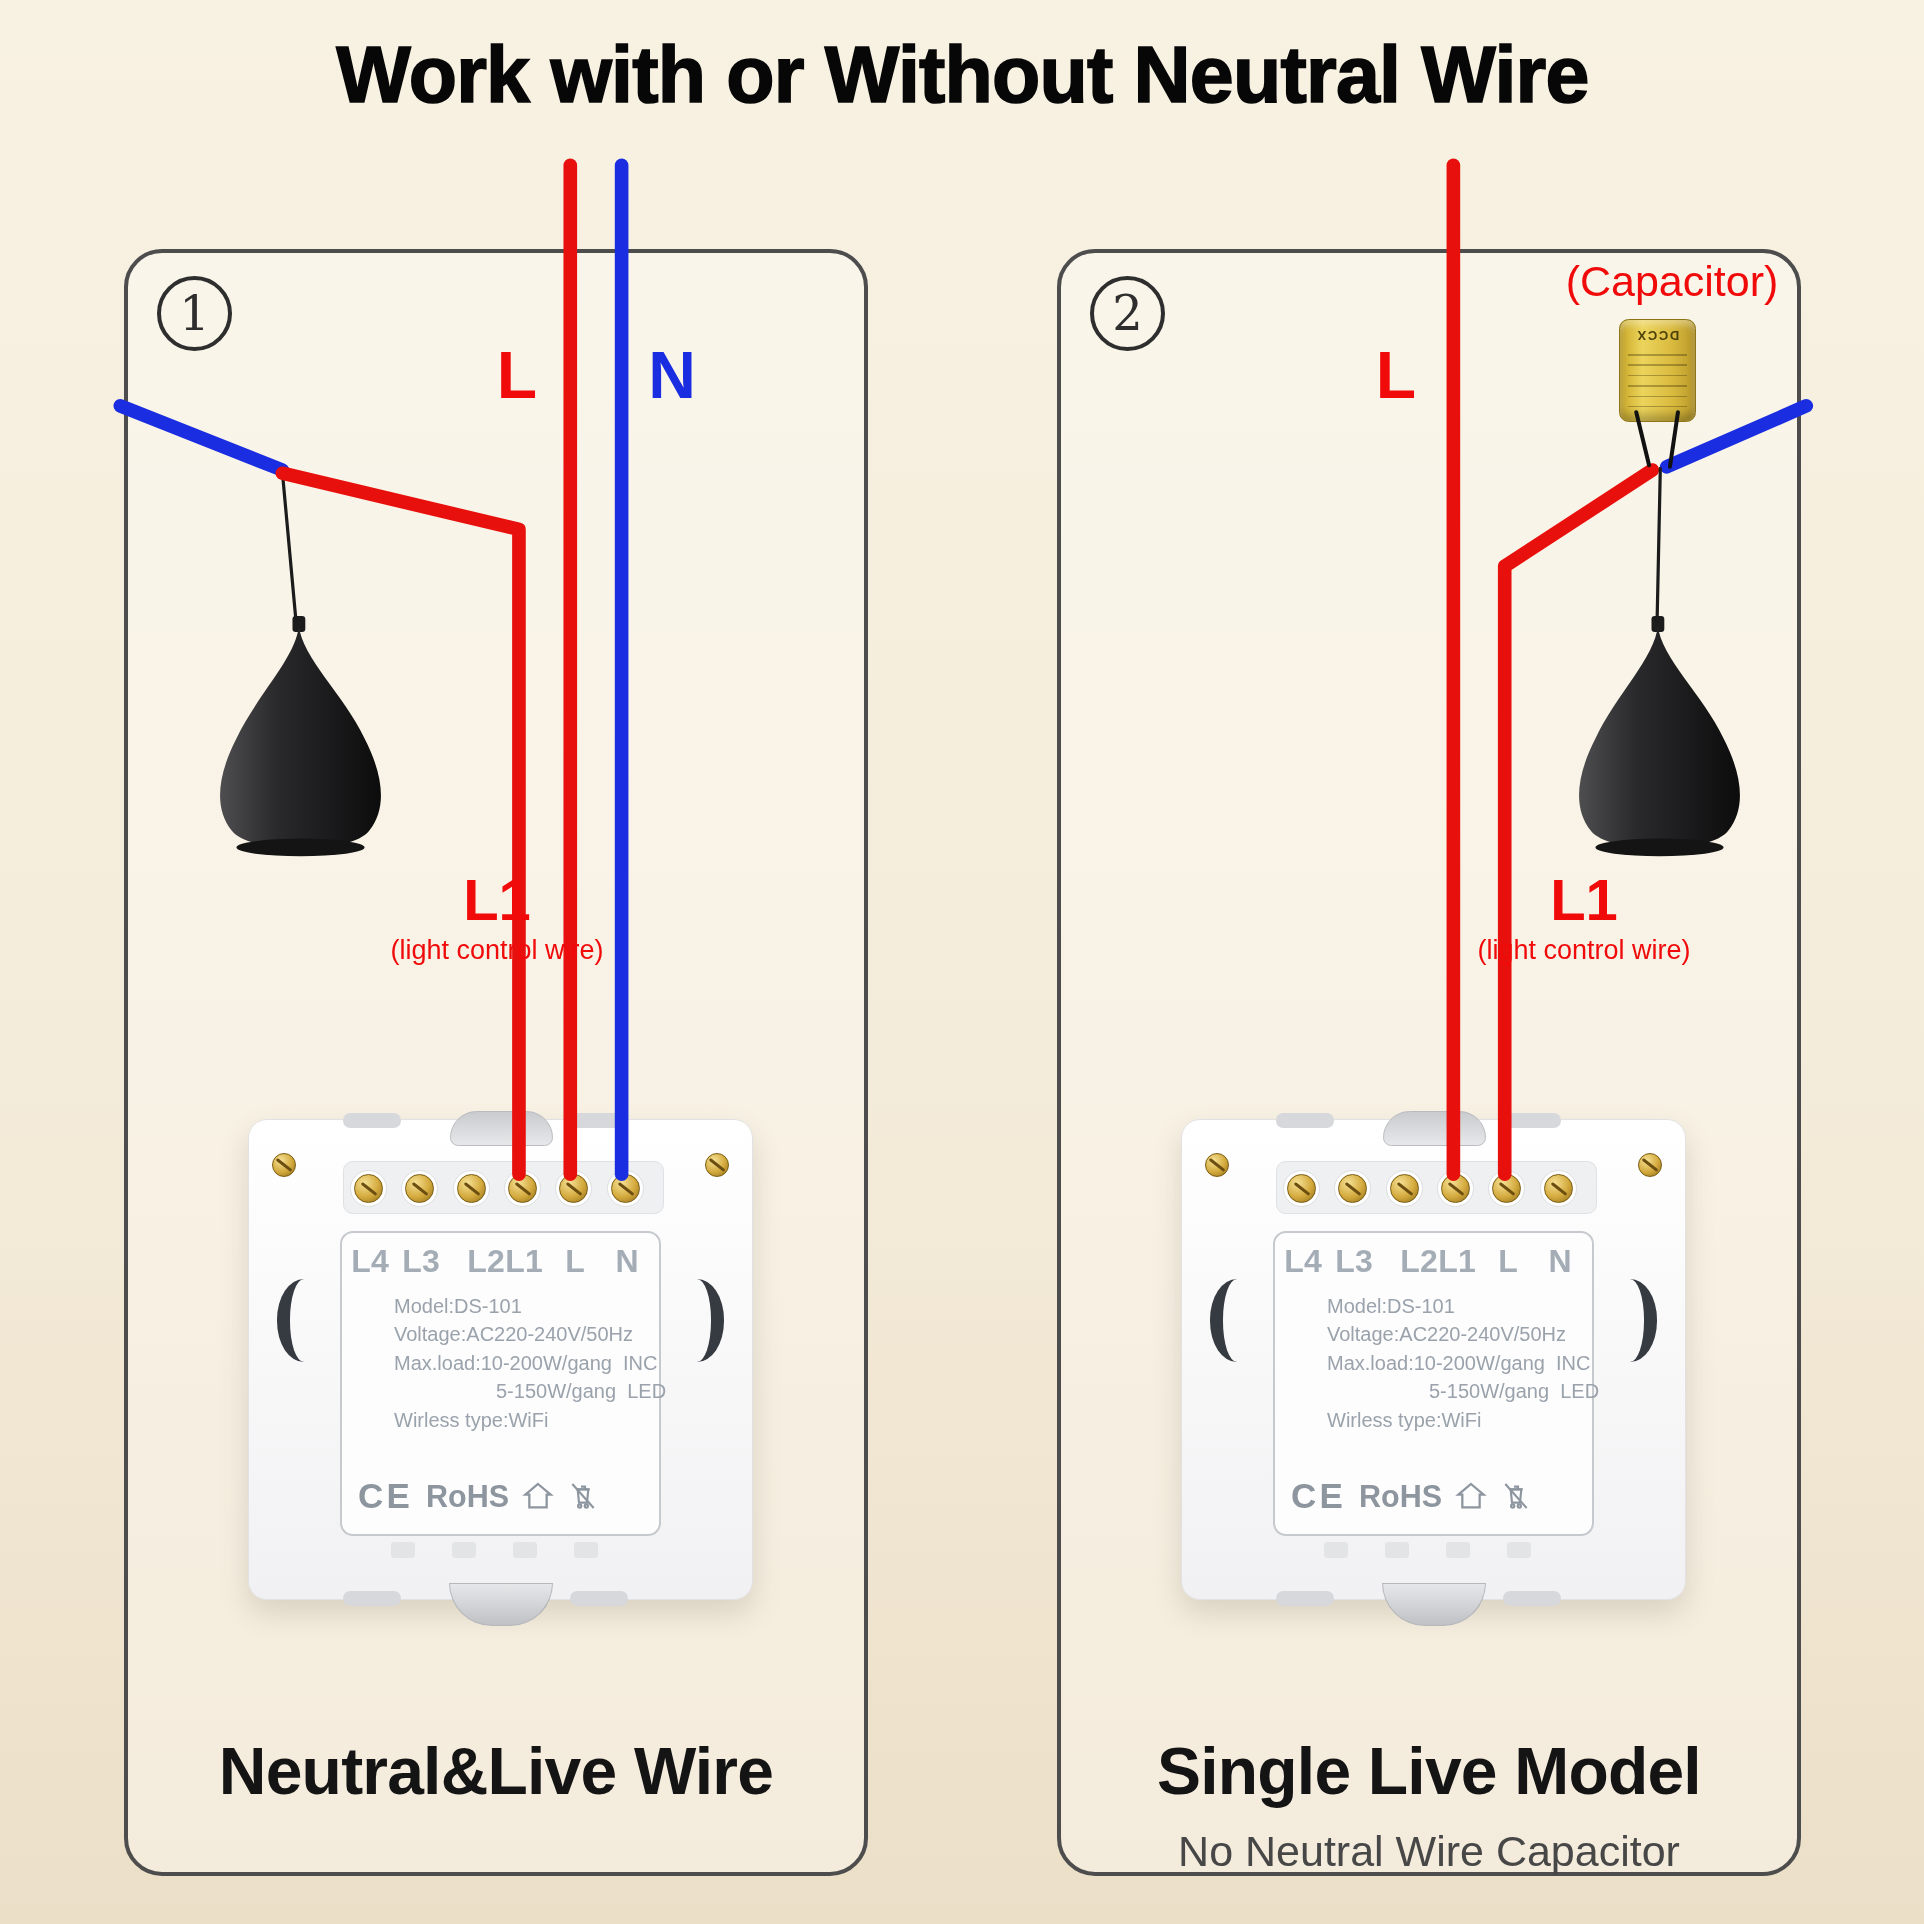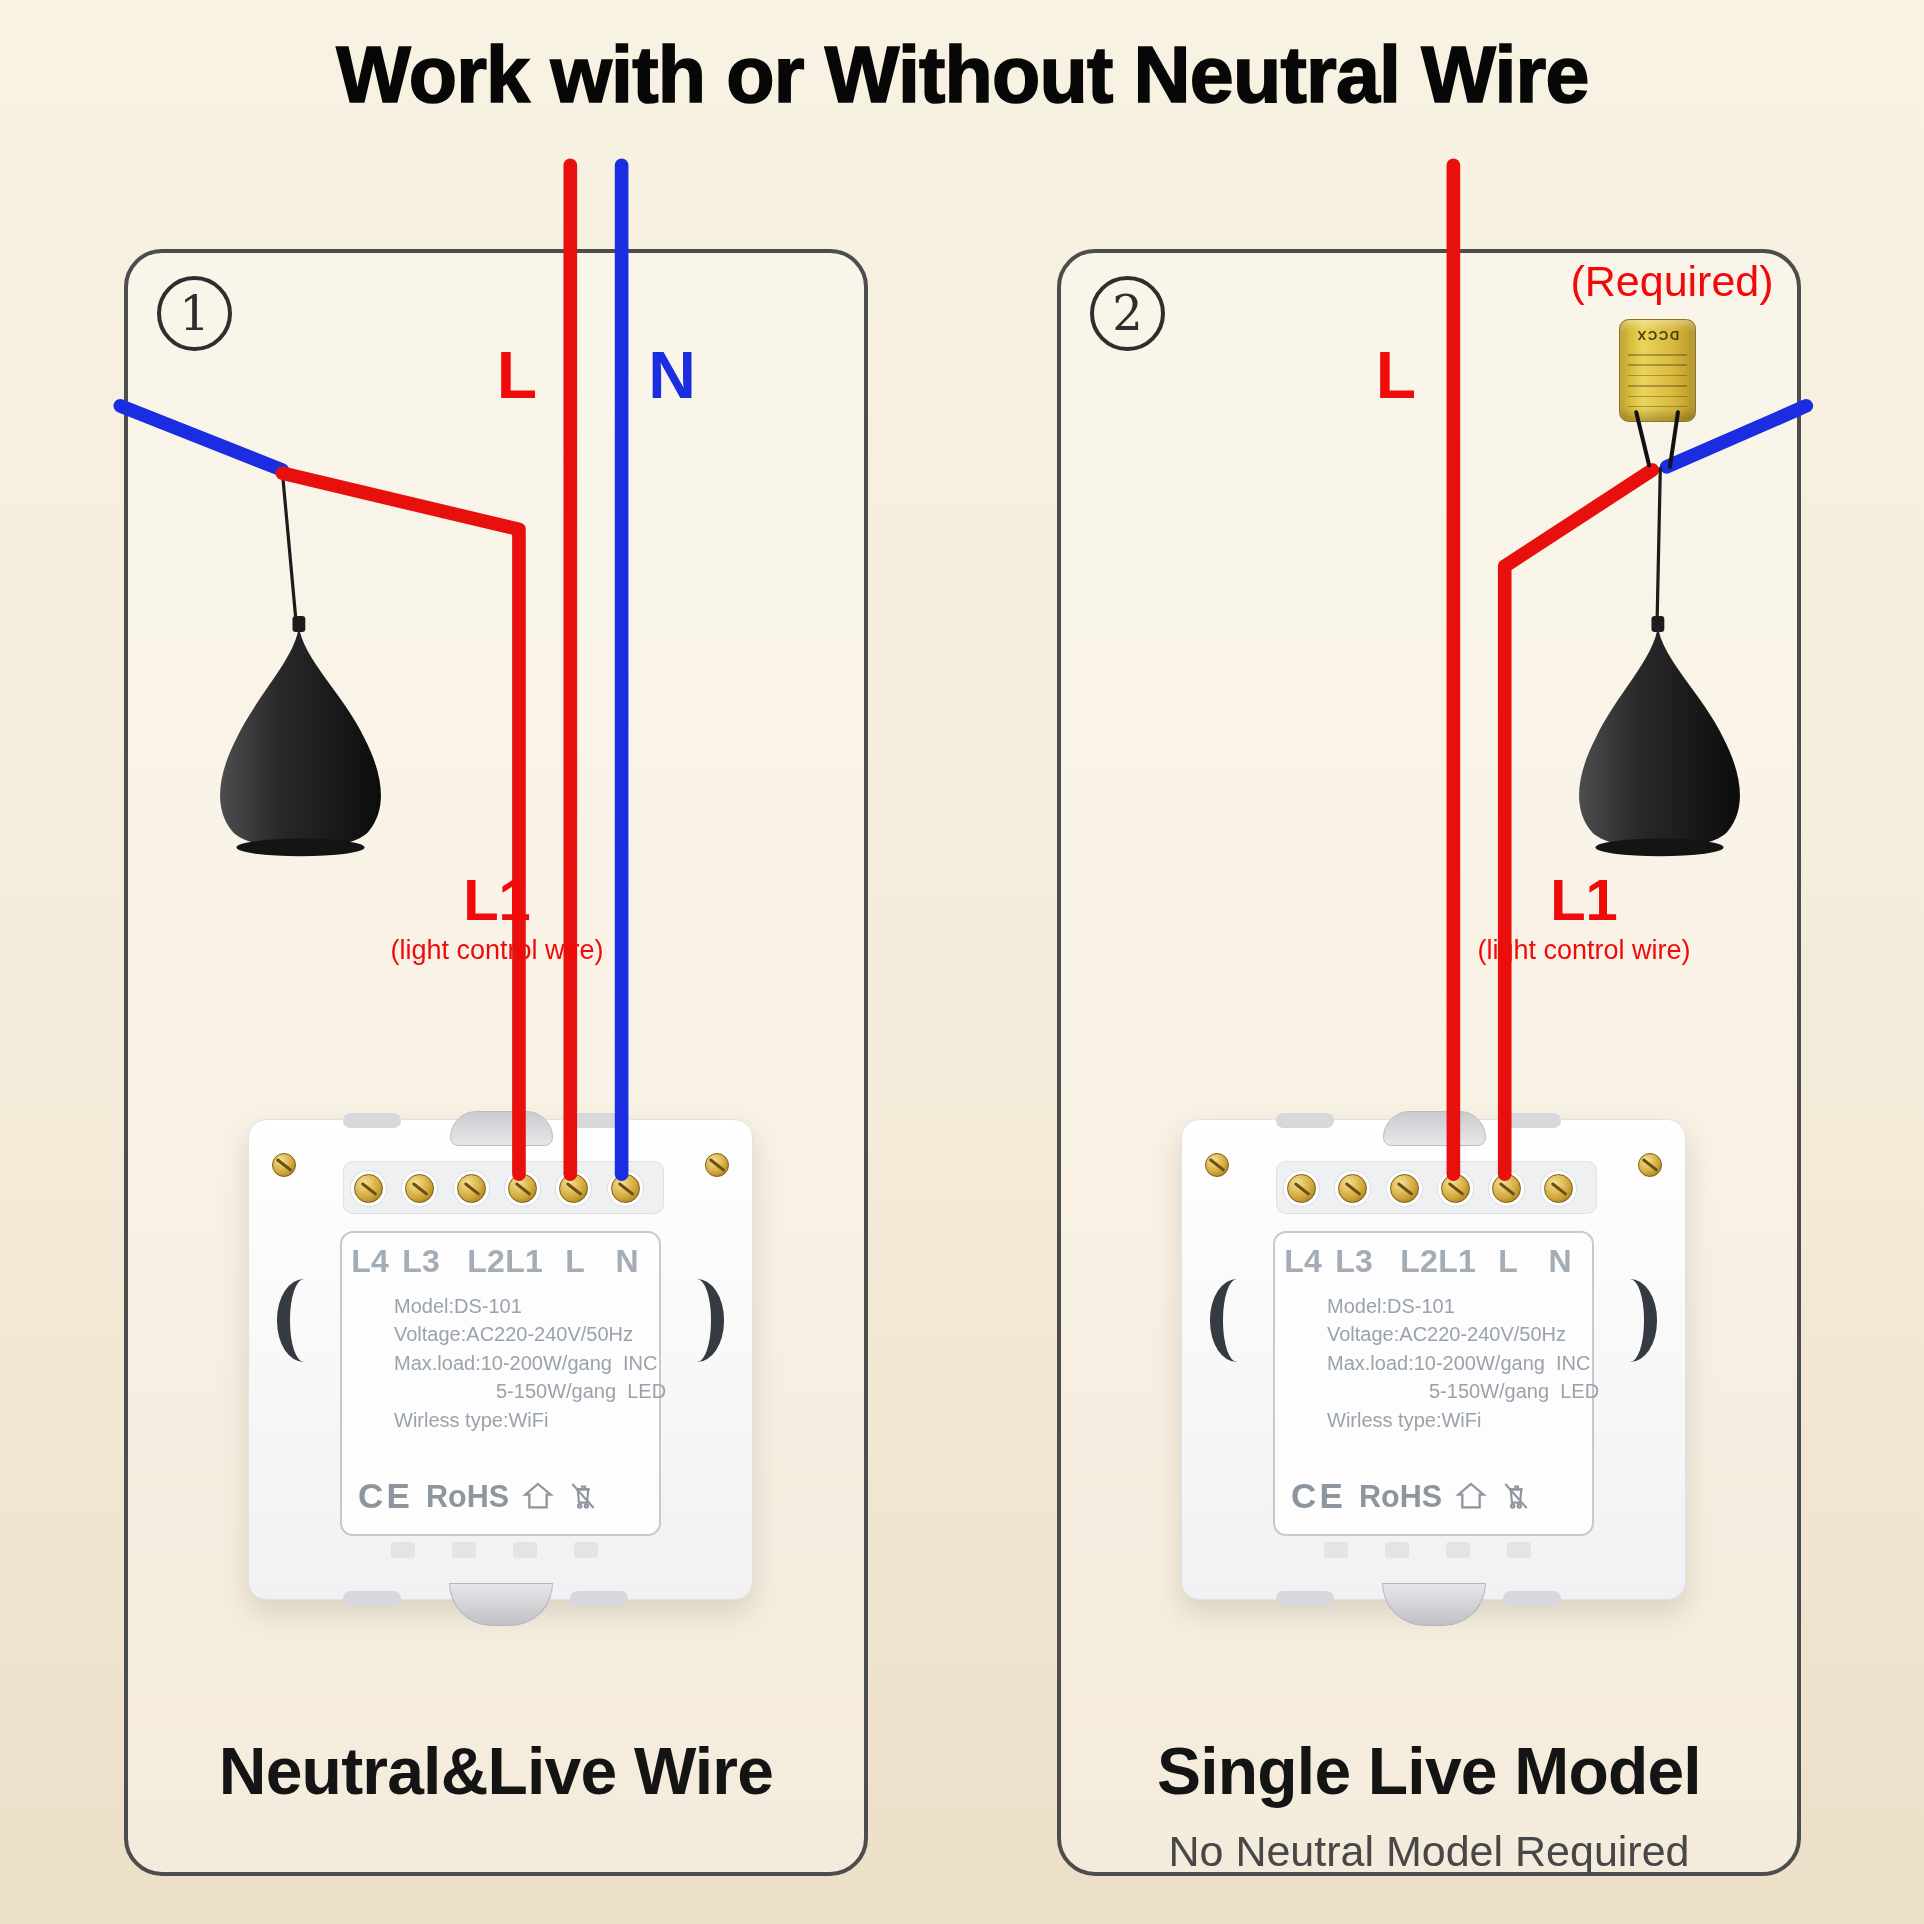--- a/index.html
+++ b/index.html
@@ -332,21 +332,21 @@
           <circle cx="9.5" cy="19.5" r="1.2"></circle>
               <circle cx="14.5" cy="19.5" r="1.2"></circle>
           <path d="M4 3 L20 21"></path>
         </g>
       </svg>
     </div>
   </div>
 </div>
   <div class="panel-footer">
     <div class="heading">Single Live Model</div>
-    <div class="subheading">No Neutral Model Required</div>
+    <div class="subheading">No Neutral Wire Capacitor</div>
   </div>
 </div>
 
 <svg class="wires" width="1925" height="1925" viewBox="0 0 2400 2400">
 
   <polyline class="w neutral" points="150,506 352,586"></polyline>
   <line class="cord" x1="352" y1="588" x2="369" y2="774"></line>
   <polyline class="w live" points="352,590 647,660 647,1464"></polyline>
   <line class="w live" x1="711" y1="206" x2="711" y2="1464"></line>
   <line class="w neutral" x1="775" y1="206" x2="775" y2="1464"></line>
@@ -364,15 +364,15 @@
   <div class="wlabel" id="lab-p1-neutral">N</div>
   <div class="wlabel" id="lab-p2-live">L</div>
   <div class="control-label" id="ctl-p1">
     <div class="big">L1</div>
     <div class="small">(light control wire)</div>
   </div>
   <div class="control-label" id="ctl-p2">
     <div class="big">L1</div>
     <div class="small">(light control wire)</div>
   </div>
-  <div class="cap-label">(Required)</div>
+  <div class="cap-label">(Capacitor)</div>
 </div>
 
 
 </body></html>

